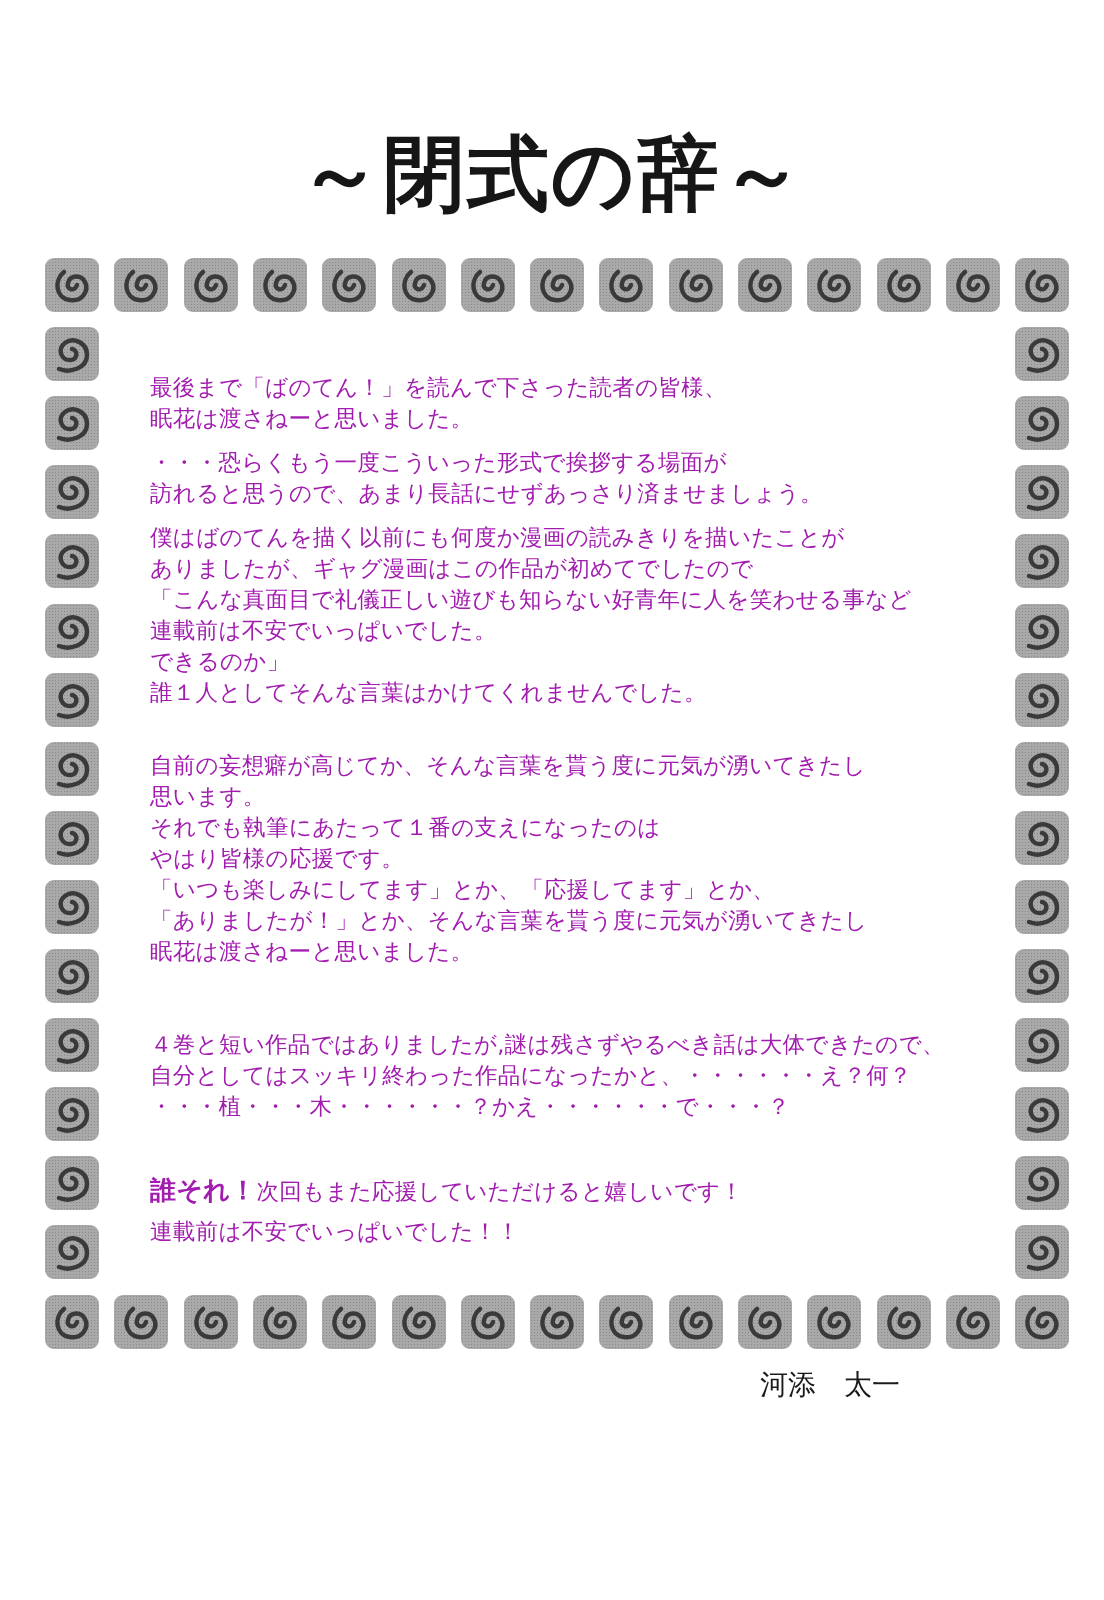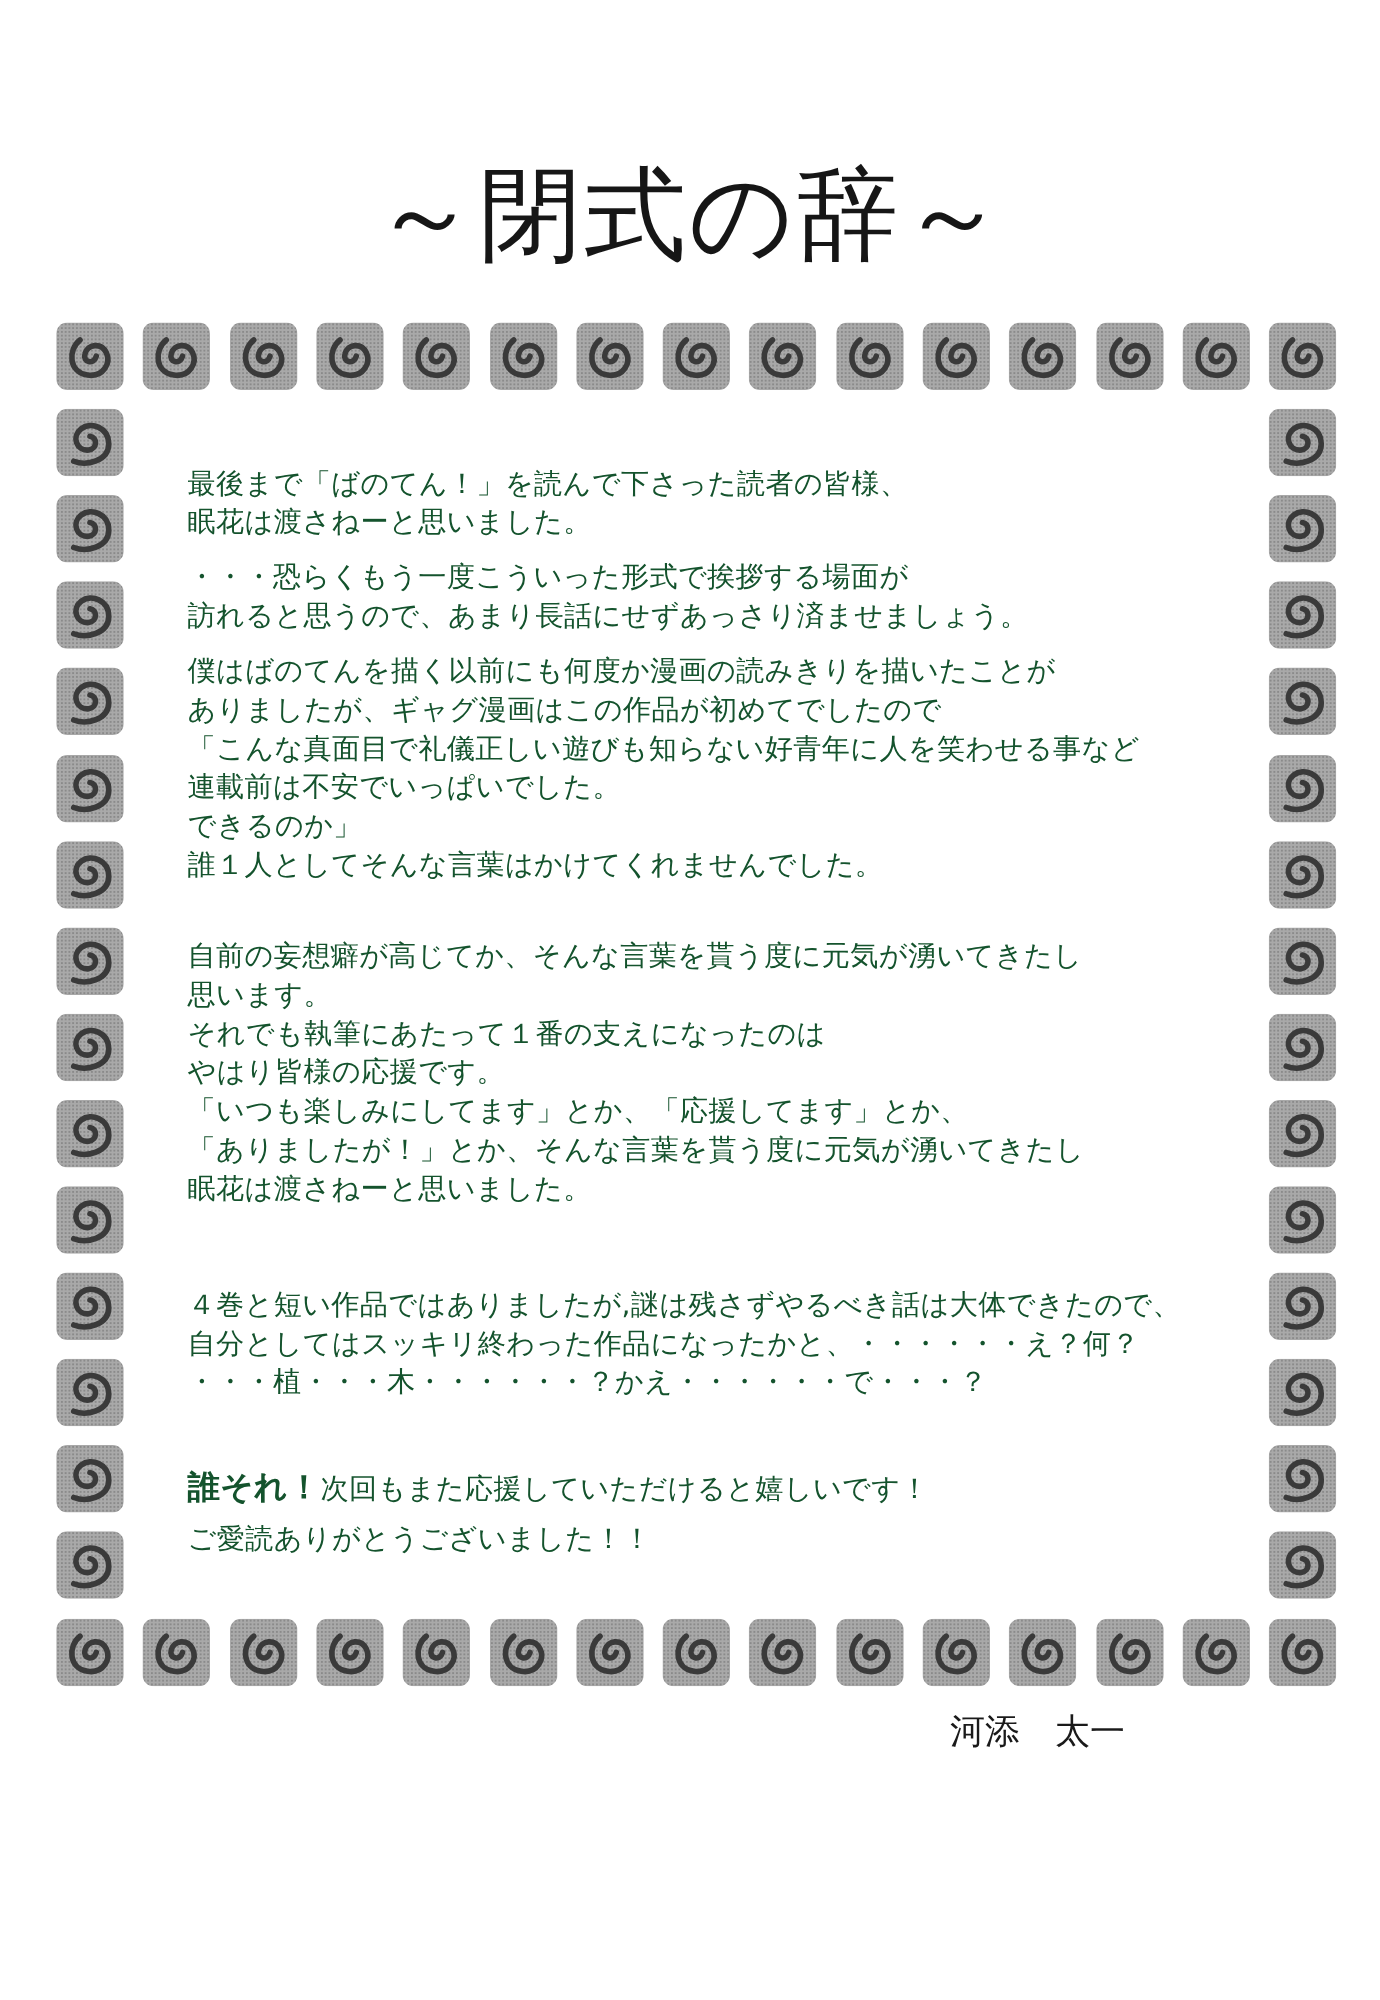--- a/index.html
+++ b/index.html
@@ -1,27 +1,27 @@
 <!DOCTYPE html>
 <html><head>
   <meta charset="utf-8">
   <style>
     html, body { margin: 0; padding: 0; background: #ffffff; }
     body { width: 1104px; height: 1600px; position: relative; overflow: hidden;
            font-family: "DejaVu Sans", sans-serif; color: #1a1a1a; }
     .title { position: absolute; left: 0; top: 118px; width: 1104px; text-align: center;
              font-family: "DejaVu Serif", serif; font-size: 82px; line-height: 110px;
-             letter-spacing: 2px; color: #161616; }
+             letter-spacing: 2px; color: #161616; font-weight: bold; }
     .tile { position: absolute; width: 54px; height: 54px; border-radius: 9px;
             background-color: #a9a9a9;
             background-image: radial-gradient(#8a8a8a 0.8px, transparent 1px);
             background-size: 3px 3px; }
     .tile svg { position: absolute; left: 0; top: 0; width: 54px; height: 54px; }
     .body-text { position: absolute; left: 150px; top: 372px; width: 850px;
-                 font-size: 22.5px; line-height: 31px; color: #14532d; letter-spacing: 0.3px; }
+                 font-size: 22.5px; line-height: 31px; color: #a21caf; letter-spacing: 0.3px; }
     .para { margin: 0; }
     .line { display: block; white-space: nowrap; }
     .gap-s { height: 13px; }
     .gap-l { height: 42px; }
     .gap-xl { height: 62px; }
     .bold-lead { font-weight: bold; font-size: 26px; }
     .sig { position: absolute; left: 760px; top: 1366px; font-family: Liberation Serif, serif;
            font-size: 28px; color: #1a1a1a; white-space: pre; text-align: right; }
   </style>
 </head>
@@ -353,17 +353,17 @@
   </div>
   <div class="gap-xl"></div>
   <div class="para">
     <span class="line">４巻と短い作品ではありましたが,謎は残さずやるべき話は大体できたので、</span>
     <span class="line">自分としてはスッキリ終わった作品になったかと、・・・・・・え？何？</span>
     <span class="line">・・・植・・・木・・・・・・？かえ・・・・・・で・・・？</span>
   </div>
   <div style="height:48px"></div>
   <div class="para">
     <span class="line" style="line-height:40px"><span class="bold-lead">誰それ！</span><span>次回もまた応援していただけると嬉しいです！</span></span>
-    <span class="line" style="line-height:40px">ご愛読ありがとうございました！！</span>
+    <span class="line" style="line-height:40px">連載前は不安でいっぱいでした！！</span>
   </div>
 </div>
 
 <div class="sig">河添　太一</div>
 
 </body></html>

